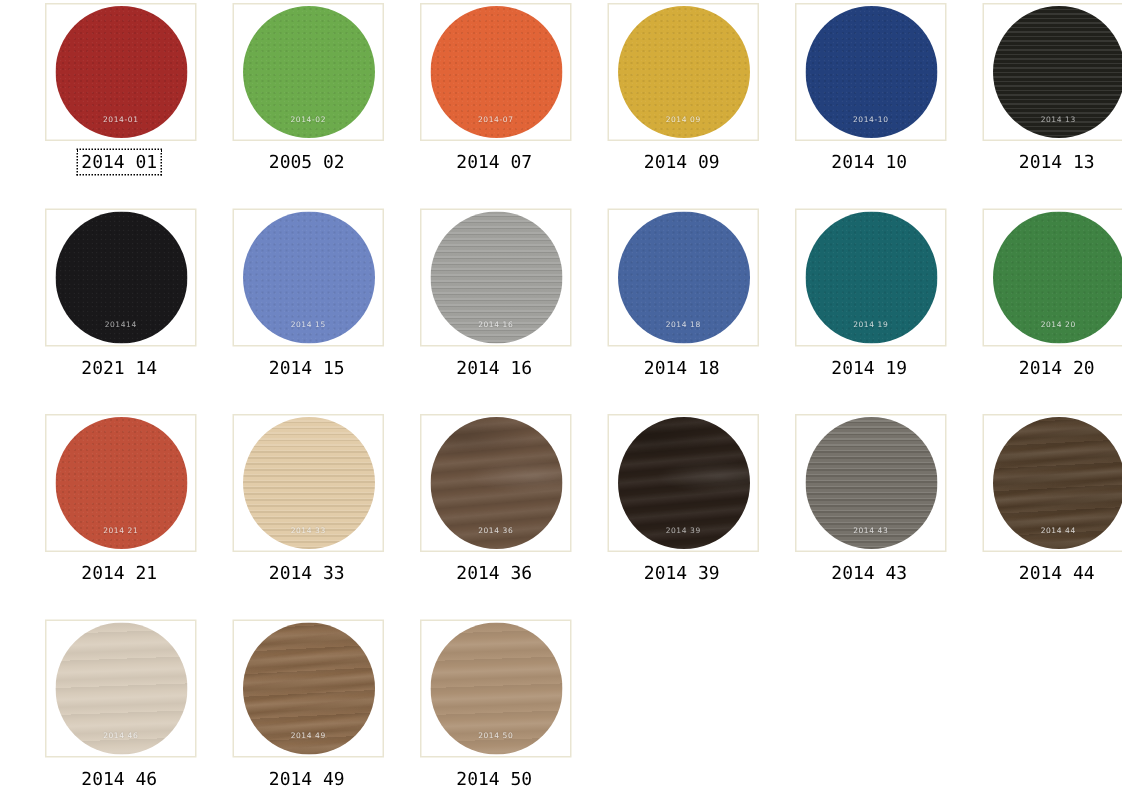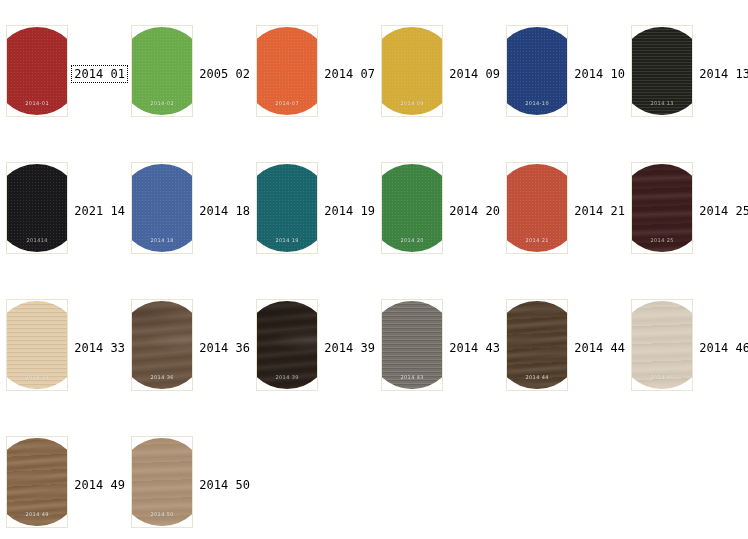--- a/index.html
+++ b/index.html
@@ -20,22 +20,22 @@
     grid-template-rows: repeat(4, 137px);
     padding: 2px 0 0 6px;
     box-sizing: border-box;
   }
 
   .cell {
     width: 125px;
     height: 137px;
     box-sizing: border-box;
     display: flex;
-    flex-direction: row;
-    align-items: center;
+    flex-direction: column;
+    align-items: flex-end;
   }
 
   .swatch-frame {
     width: 101px;
     height: 92px;
     border: 1px solid #e9e5d2;
     background: #ffffff;
     box-sizing: border-box;
     position: relative;
     overflow: hidden;
@@ -269,20 +269,40 @@
           <div class="base" style="background: rgb(25, 24, 26);"></div>
           <div class="tex tex-fabric"></div>
           <div class="watermark dark">201414</div>
         </div>
       </div>
       <div class="label"><span class="txt">2021 14</span></div>
     </div>
     <div class="cell">
       <div class="swatch-frame">
         <div class="disc">
+          <div class="base" style="background: rgb(110, 133, 195);"></div>
+          <div class="tex tex-fabric"></div>
+          <div class="watermark">2014 15</div>
+        </div>
+      </div>
+      <div class="label"><span class="txt">2014 15</span></div>
+    </div>
+    <div class="cell">
+      <div class="swatch-frame">
+        <div class="disc">
+          <div class="base" style="background: rgb(154, 154, 150);"></div>
+          <div class="tex tex-grain-h"></div>
+          <div class="watermark">2014 16</div>
+        </div>
+      </div>
+      <div class="label"><span class="txt">2014 16</span></div>
+    </div>
+    <div class="cell">
+      <div class="swatch-frame">
+        <div class="disc">
           <div class="base" style="background: rgb(71, 101, 159);"></div>
           <div class="tex tex-fabric"></div>
           <div class="watermark">2014 18</div>
         </div>
       </div>
       <div class="label"><span class="txt">2014 18</span></div>
     </div>
     <div class="cell">
       <div class="swatch-frame">
         <div class="disc">
@@ -305,30 +325,20 @@
     </div>
     <div class="cell">
       <div class="swatch-frame">
         <div class="disc">
           <div class="base" style="background: rgb(192, 80, 58);"></div>
           <div class="tex tex-fabric"></div>
           <div class="watermark">2014 21</div>
         </div>
       </div>
       <div class="label"><span class="txt">2014 21</span></div>
-    </div>
-    <div class="cell">
-      <div class="swatch-frame">
-        <div class="disc">
-          <div class="base" style="background: rgb(59, 29, 28);"></div>
-          <div class="tex tex-wood-h-soft"></div>
-          <div class="watermark dark">2014 25</div>
-        </div>
-      </div>
-      <div class="label"><span class="txt">2014 25</span></div>
     </div>
     <div class="cell">
       <div class="swatch-frame">
         <div class="disc">
           <div class="base" style="background: rgb(224, 201, 164);"></div>
           <div class="tex tex-grain-h"></div>
           <div class="watermark">2014 33</div>
         </div>
       </div>
       <div class="label"><span class="txt">2014 33</span></div>

